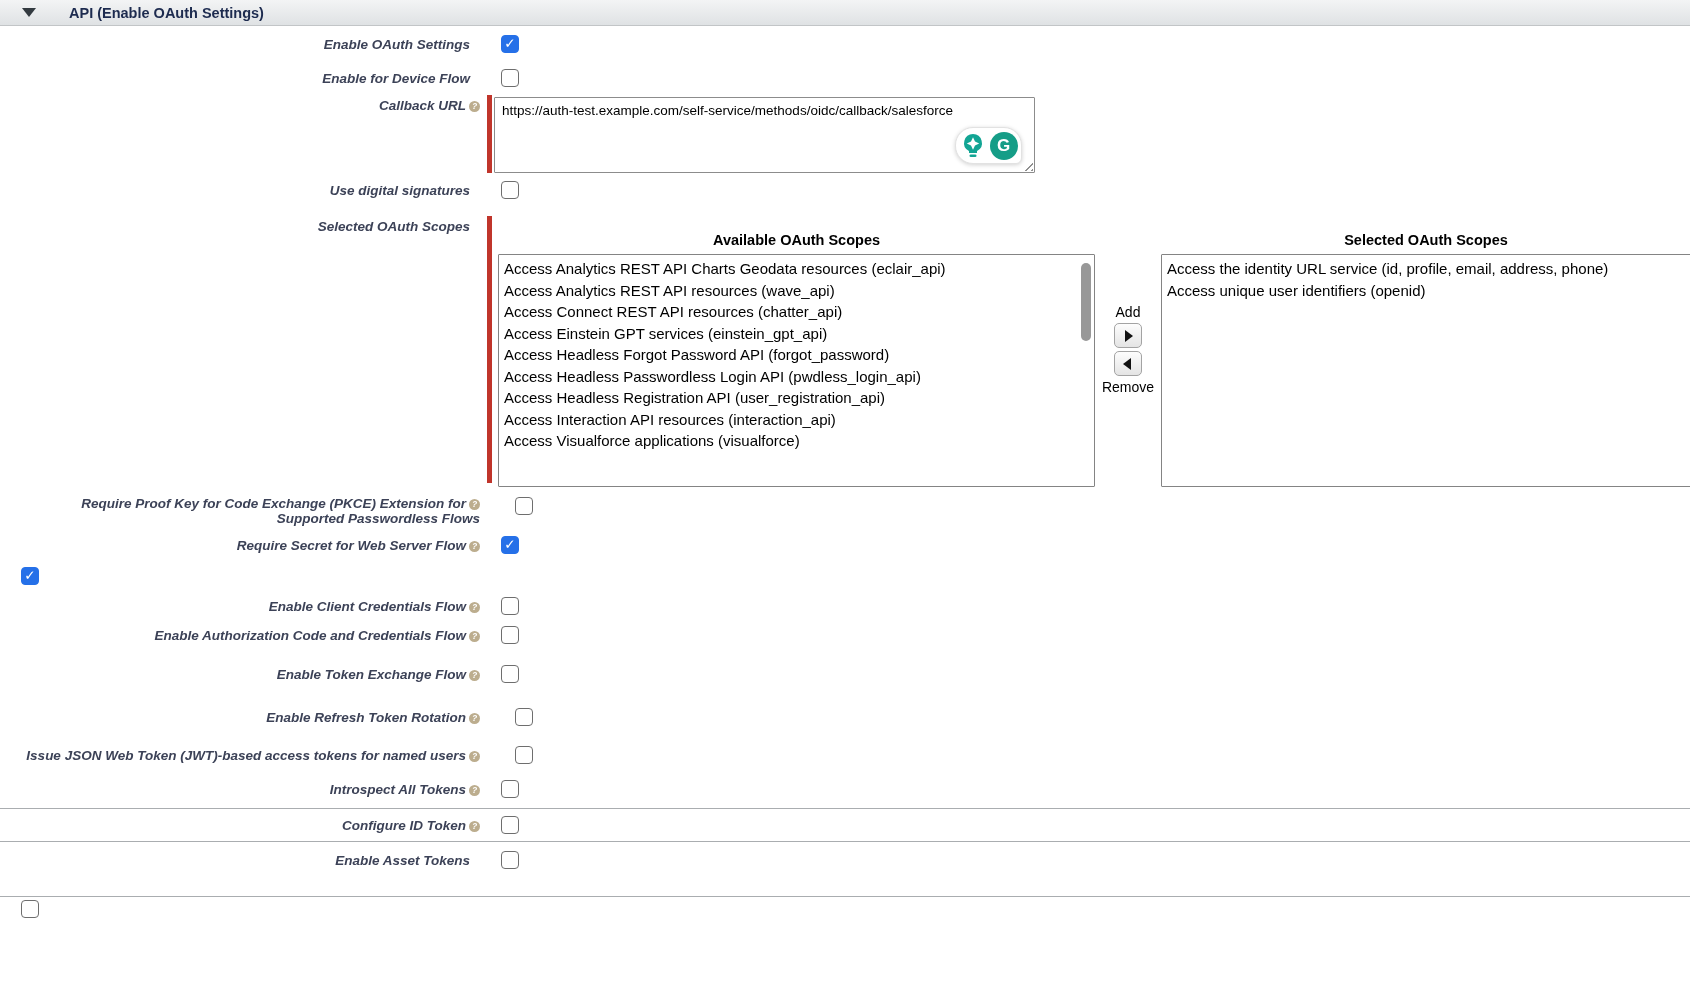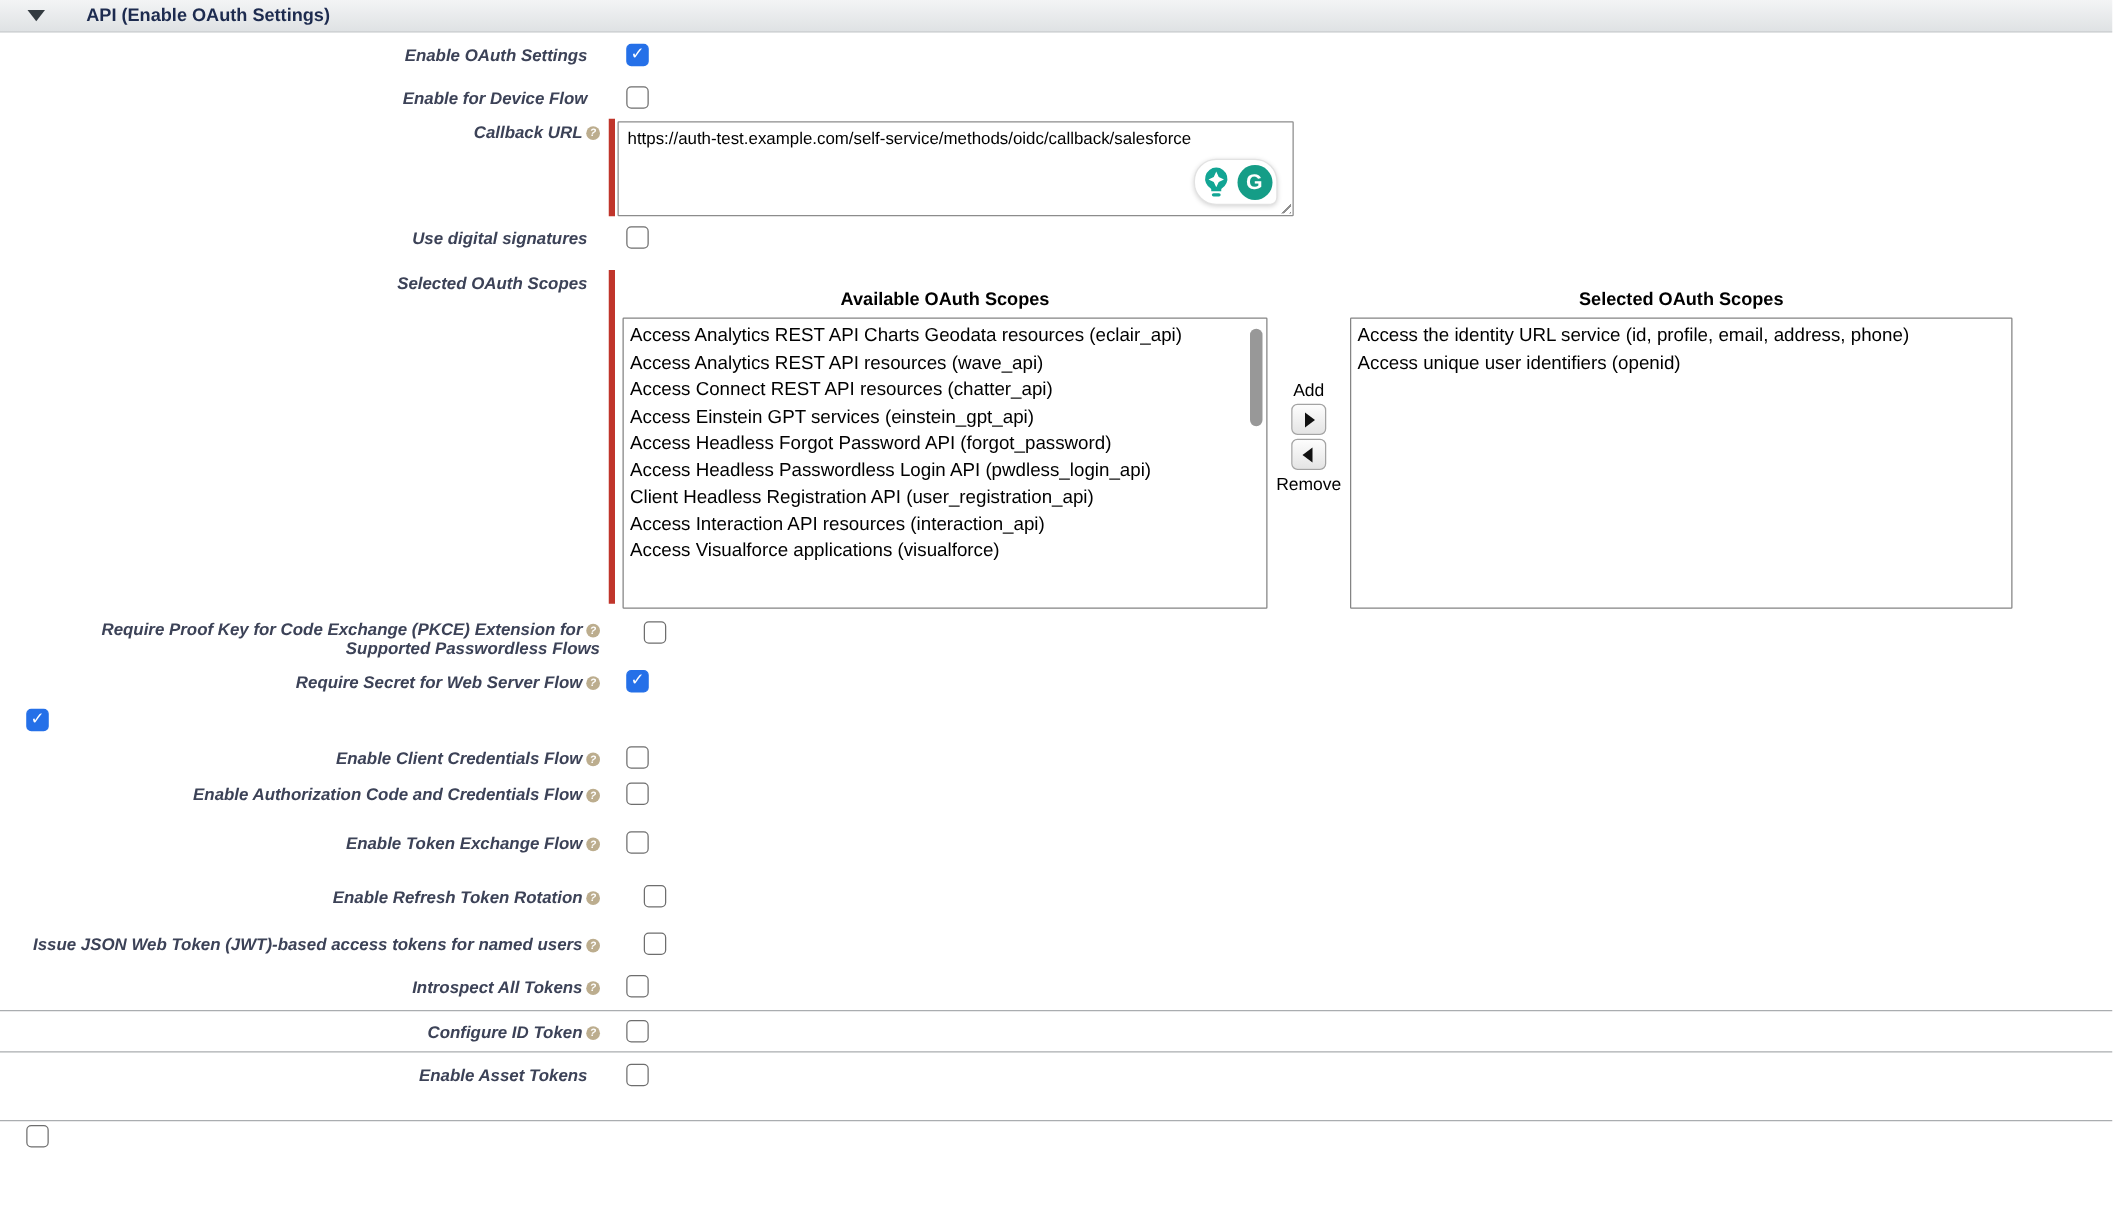--- a/index.html
+++ b/index.html
@@ -73,21 +73,21 @@
   .resize-handle {
     position:absolute; right:2px; bottom:2px; width:11px; height:11px; cursor:nwse-resize;
     background:repeating-linear-gradient(315deg,#8f8f8f 0 1.5px,transparent 1.5px 4.5px);
     clip-path:polygon(100% 0,100% 100%,0 100%);
   }
 
   
   .scopes-ctl { padding-left:7px; display:flex; align-items:flex-start; }
   .req-bar2 { width:5px; background:#c0352b; height:267px; }
   .col { display:flex; flex-direction:column; }
-  .col-avail { width:516px; margin-left:6px; }
+  .col-avail { width:597px; margin-left:6px; }
   .col-mid { width:66px; align-items:center; }
   .col-sel { width:530px; }
   .col-header { font-size:14.5px; font-weight:bold; color:#000; text-align:center; padding:16px 0 6px; }
   .listbox {
     border:1px solid #848484; background:#fff; height:233px; width:100%;
     font-size:15px; padding:3px 0 0 5px; position:relative; overflow:hidden;
     border-radius:1px;
   }
   .listbox .item { line-height:21.5px; white-space:nowrap; cursor:default; }
   .scroll-thumb {
@@ -165,21 +165,21 @@
     <div class="req-bar2"></div>
     <div class="col col-avail">
       <div class="col-header">Available OAuth Scopes</div>
       <div class="listbox">
         <div class="item">Access Analytics REST API Charts Geodata resources (eclair_api)</div>
           <div class="item">Access Analytics REST API resources (wave_api)</div>
           <div class="item">Access Connect REST API resources (chatter_api)</div>
           <div class="item">Access Einstein GPT services (einstein_gpt_api)</div>
           <div class="item">Access Headless Forgot Password API (forgot_password)</div>
           <div class="item">Access Headless Passwordless Login API (pwdless_login_api)</div>
-          <div class="item">Client Headless Registration API (user_registration_api)</div>
+          <div class="item">Access Headless Registration API (user_registration_api)</div>
           <div class="item">Access Interaction API resources (interaction_api)</div>
           <div class="item">Access Visualforce applications (visualforce)</div>
         <div class="scroll-thumb"></div>
       </div>
     </div>
     <div class="col col-mid">
       <div class="midstack">
         <div class="mid-label">Add</div>
         <button class="arrow-btn">
             <span class="arr right"></span>

